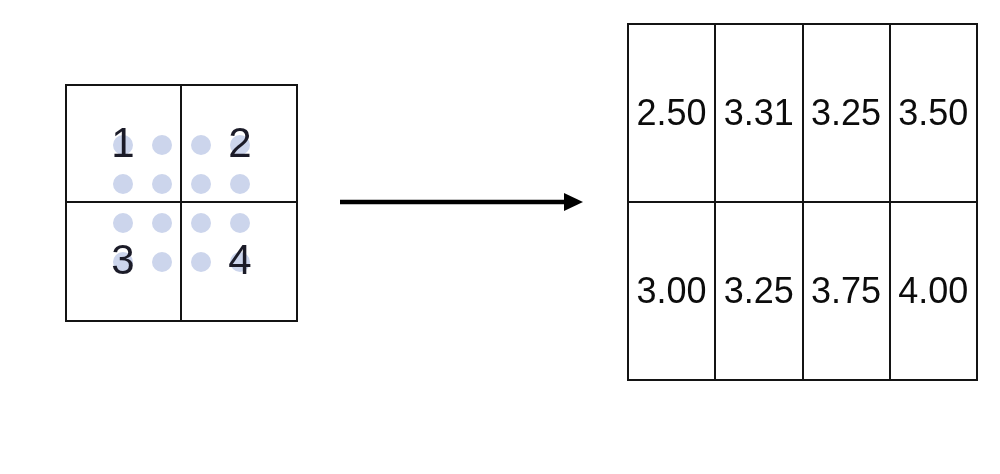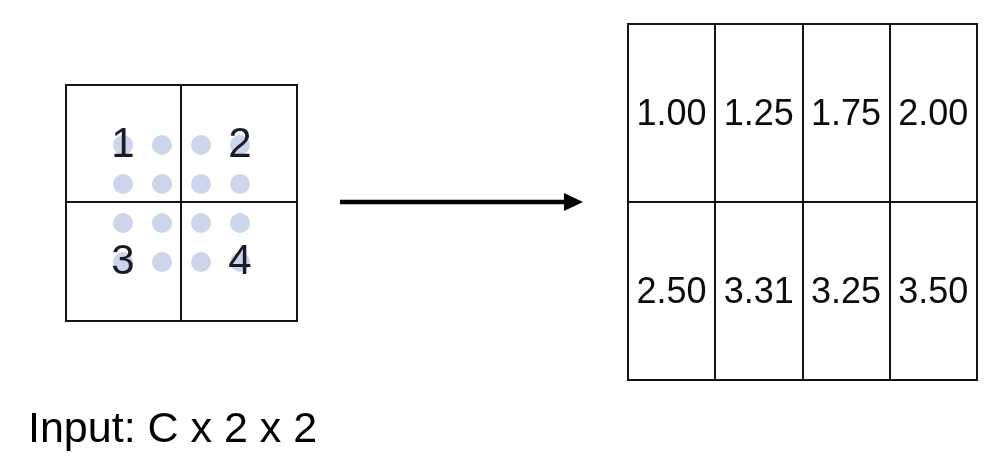--- a/index.html
+++ b/index.html
@@ -140,29 +140,28 @@
     </div>
 
   <svg class="arrow-svg" viewBox="0 0 250 28">
     <line x1="4" y1="14" x2="228" y2="14" stroke="#000000" stroke-width="4.5"></line>
     <polygon points="228,5 247,14 228,23" fill="#000000"></polygon>
   </svg>
 
   <table class="output-table">
     <tbody>
       <tr>
-        <td>1.00</td>
-        <td>1.25</td>
-        <td>1.75</td>
-        <td>2.00</td>
-      </tr>
-      <tr>
         <td>2.50</td>
         <td>3.31</td>
         <td>3.25</td>
         <td>3.50</td>
       </tr>
+      <tr>
+        <td>3.00</td>
+        <td>3.25</td>
+        <td>3.75</td>
+        <td>4.00</td>
+      </tr>
     </tbody>
   </table>
 
-  <div class="dim-label input-label">Input: C x 2 x 2</div>
 
 </div>
 
 </body></html>

